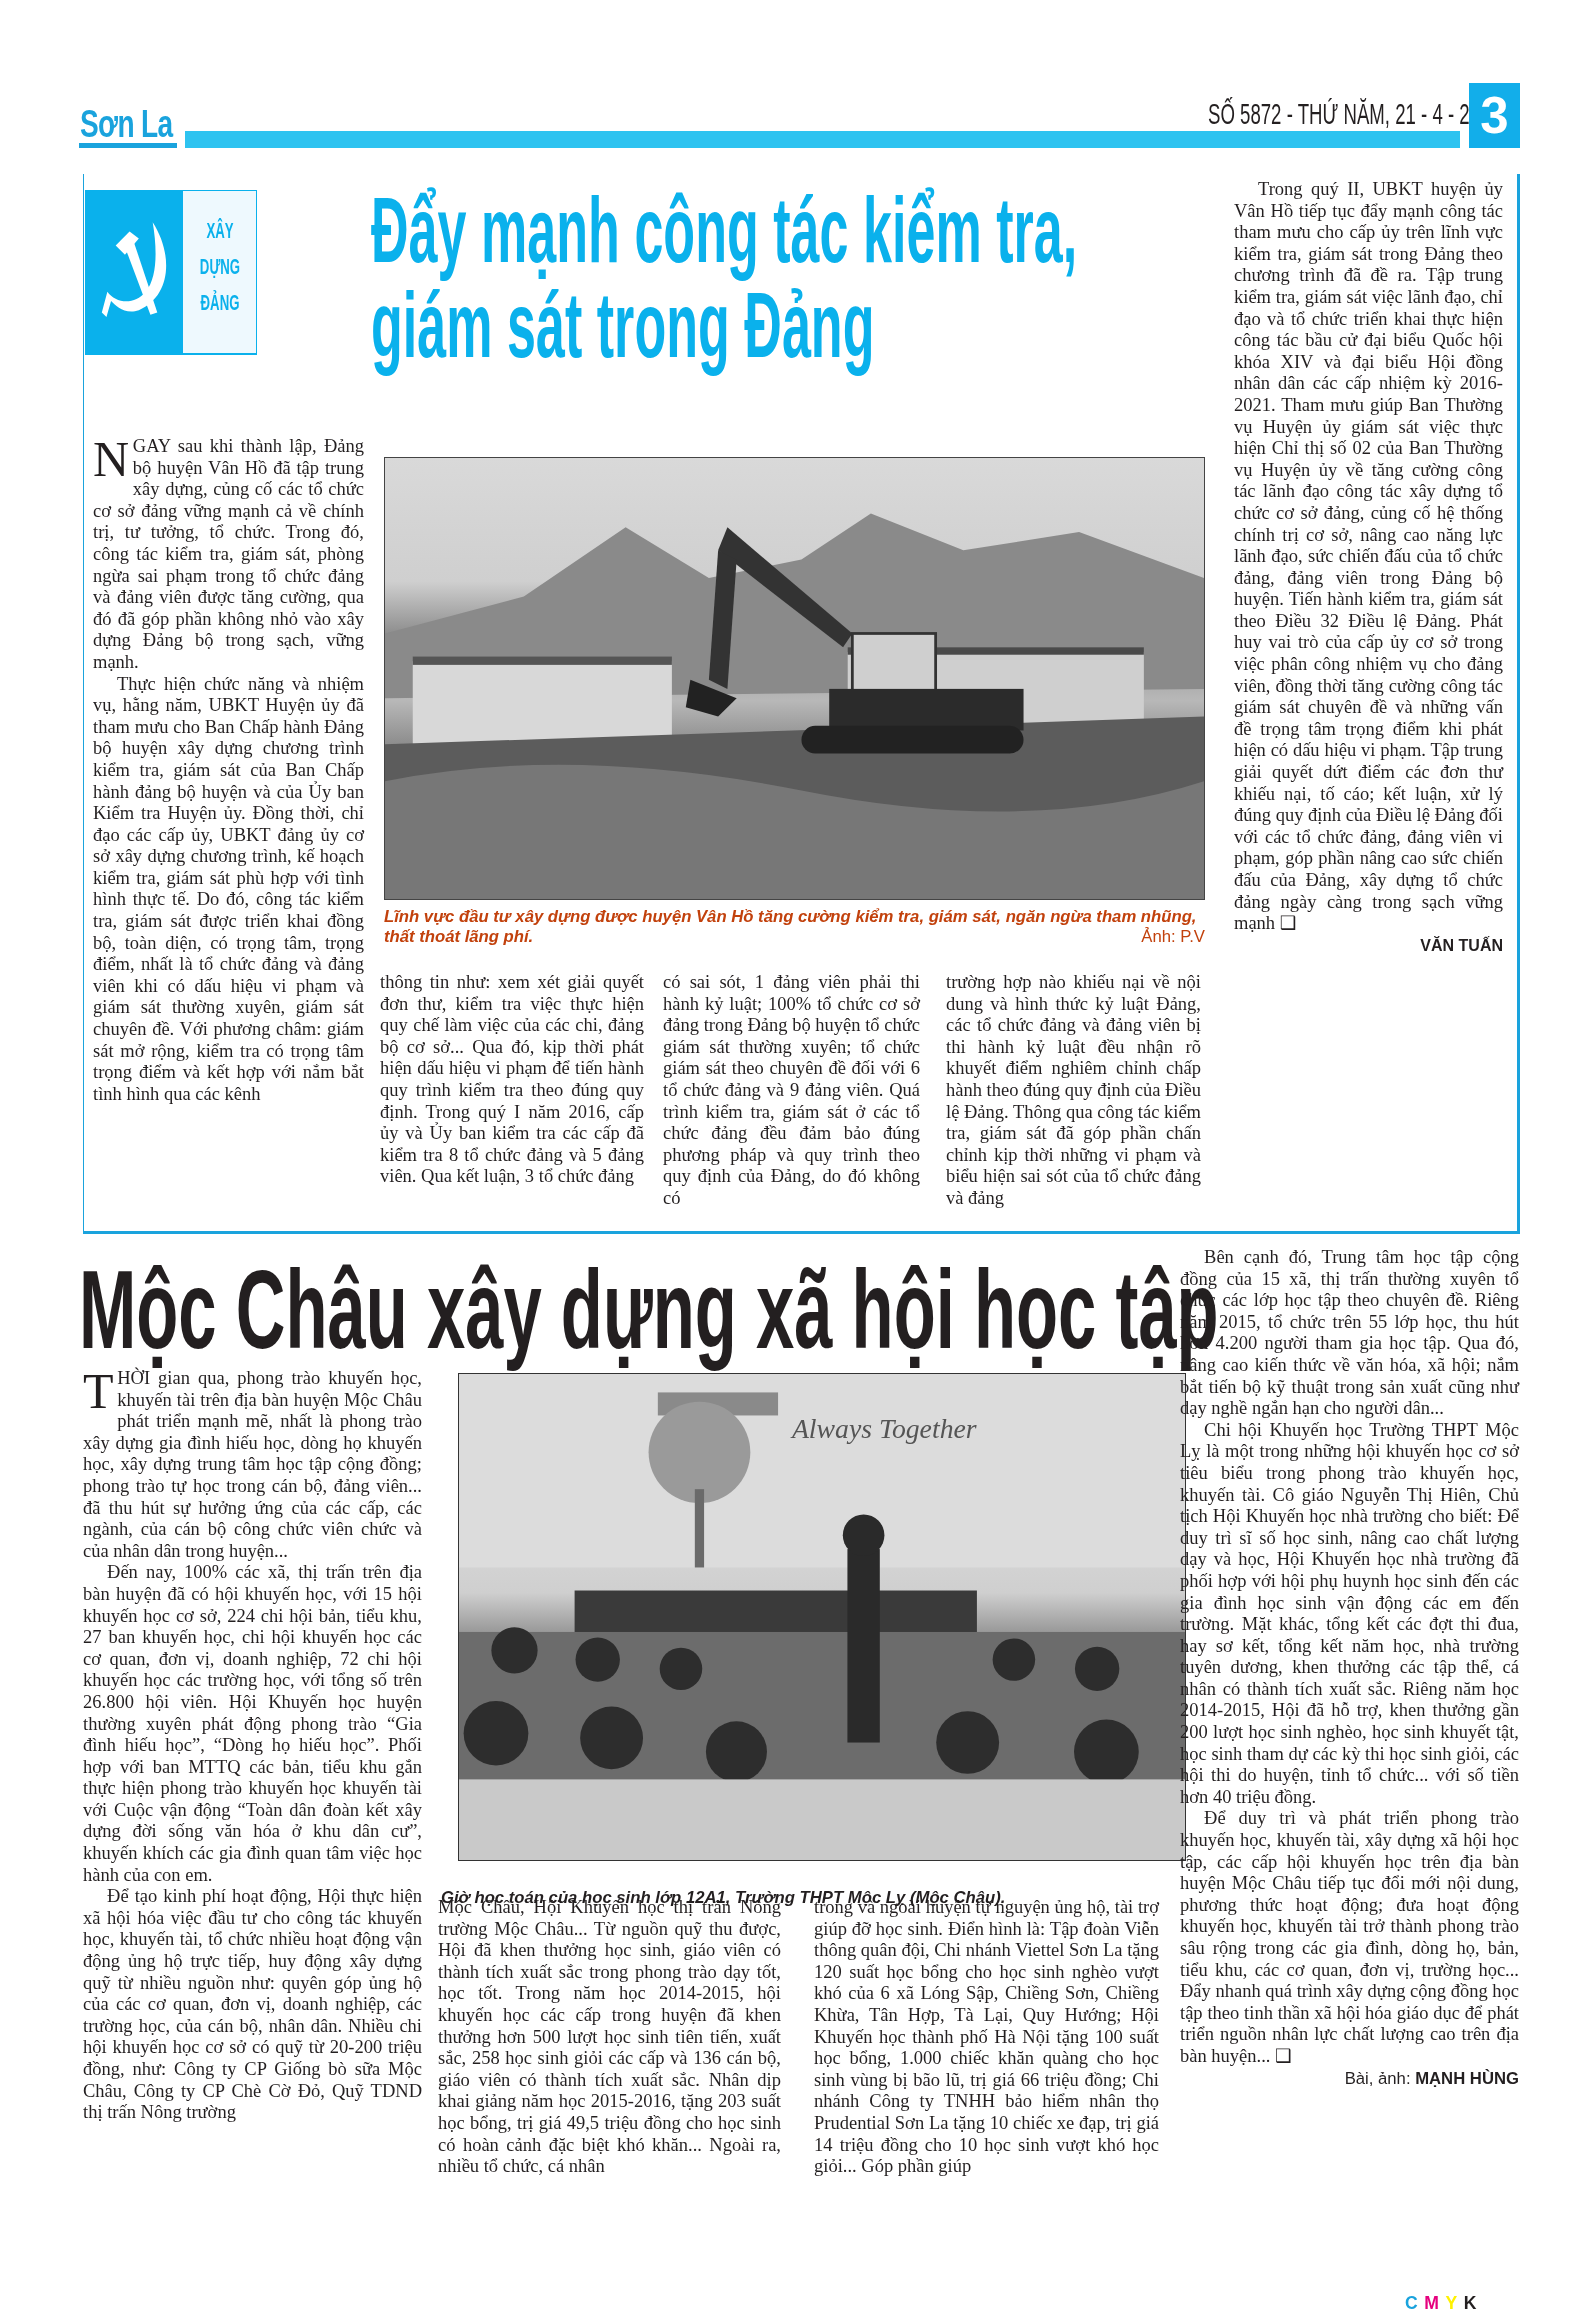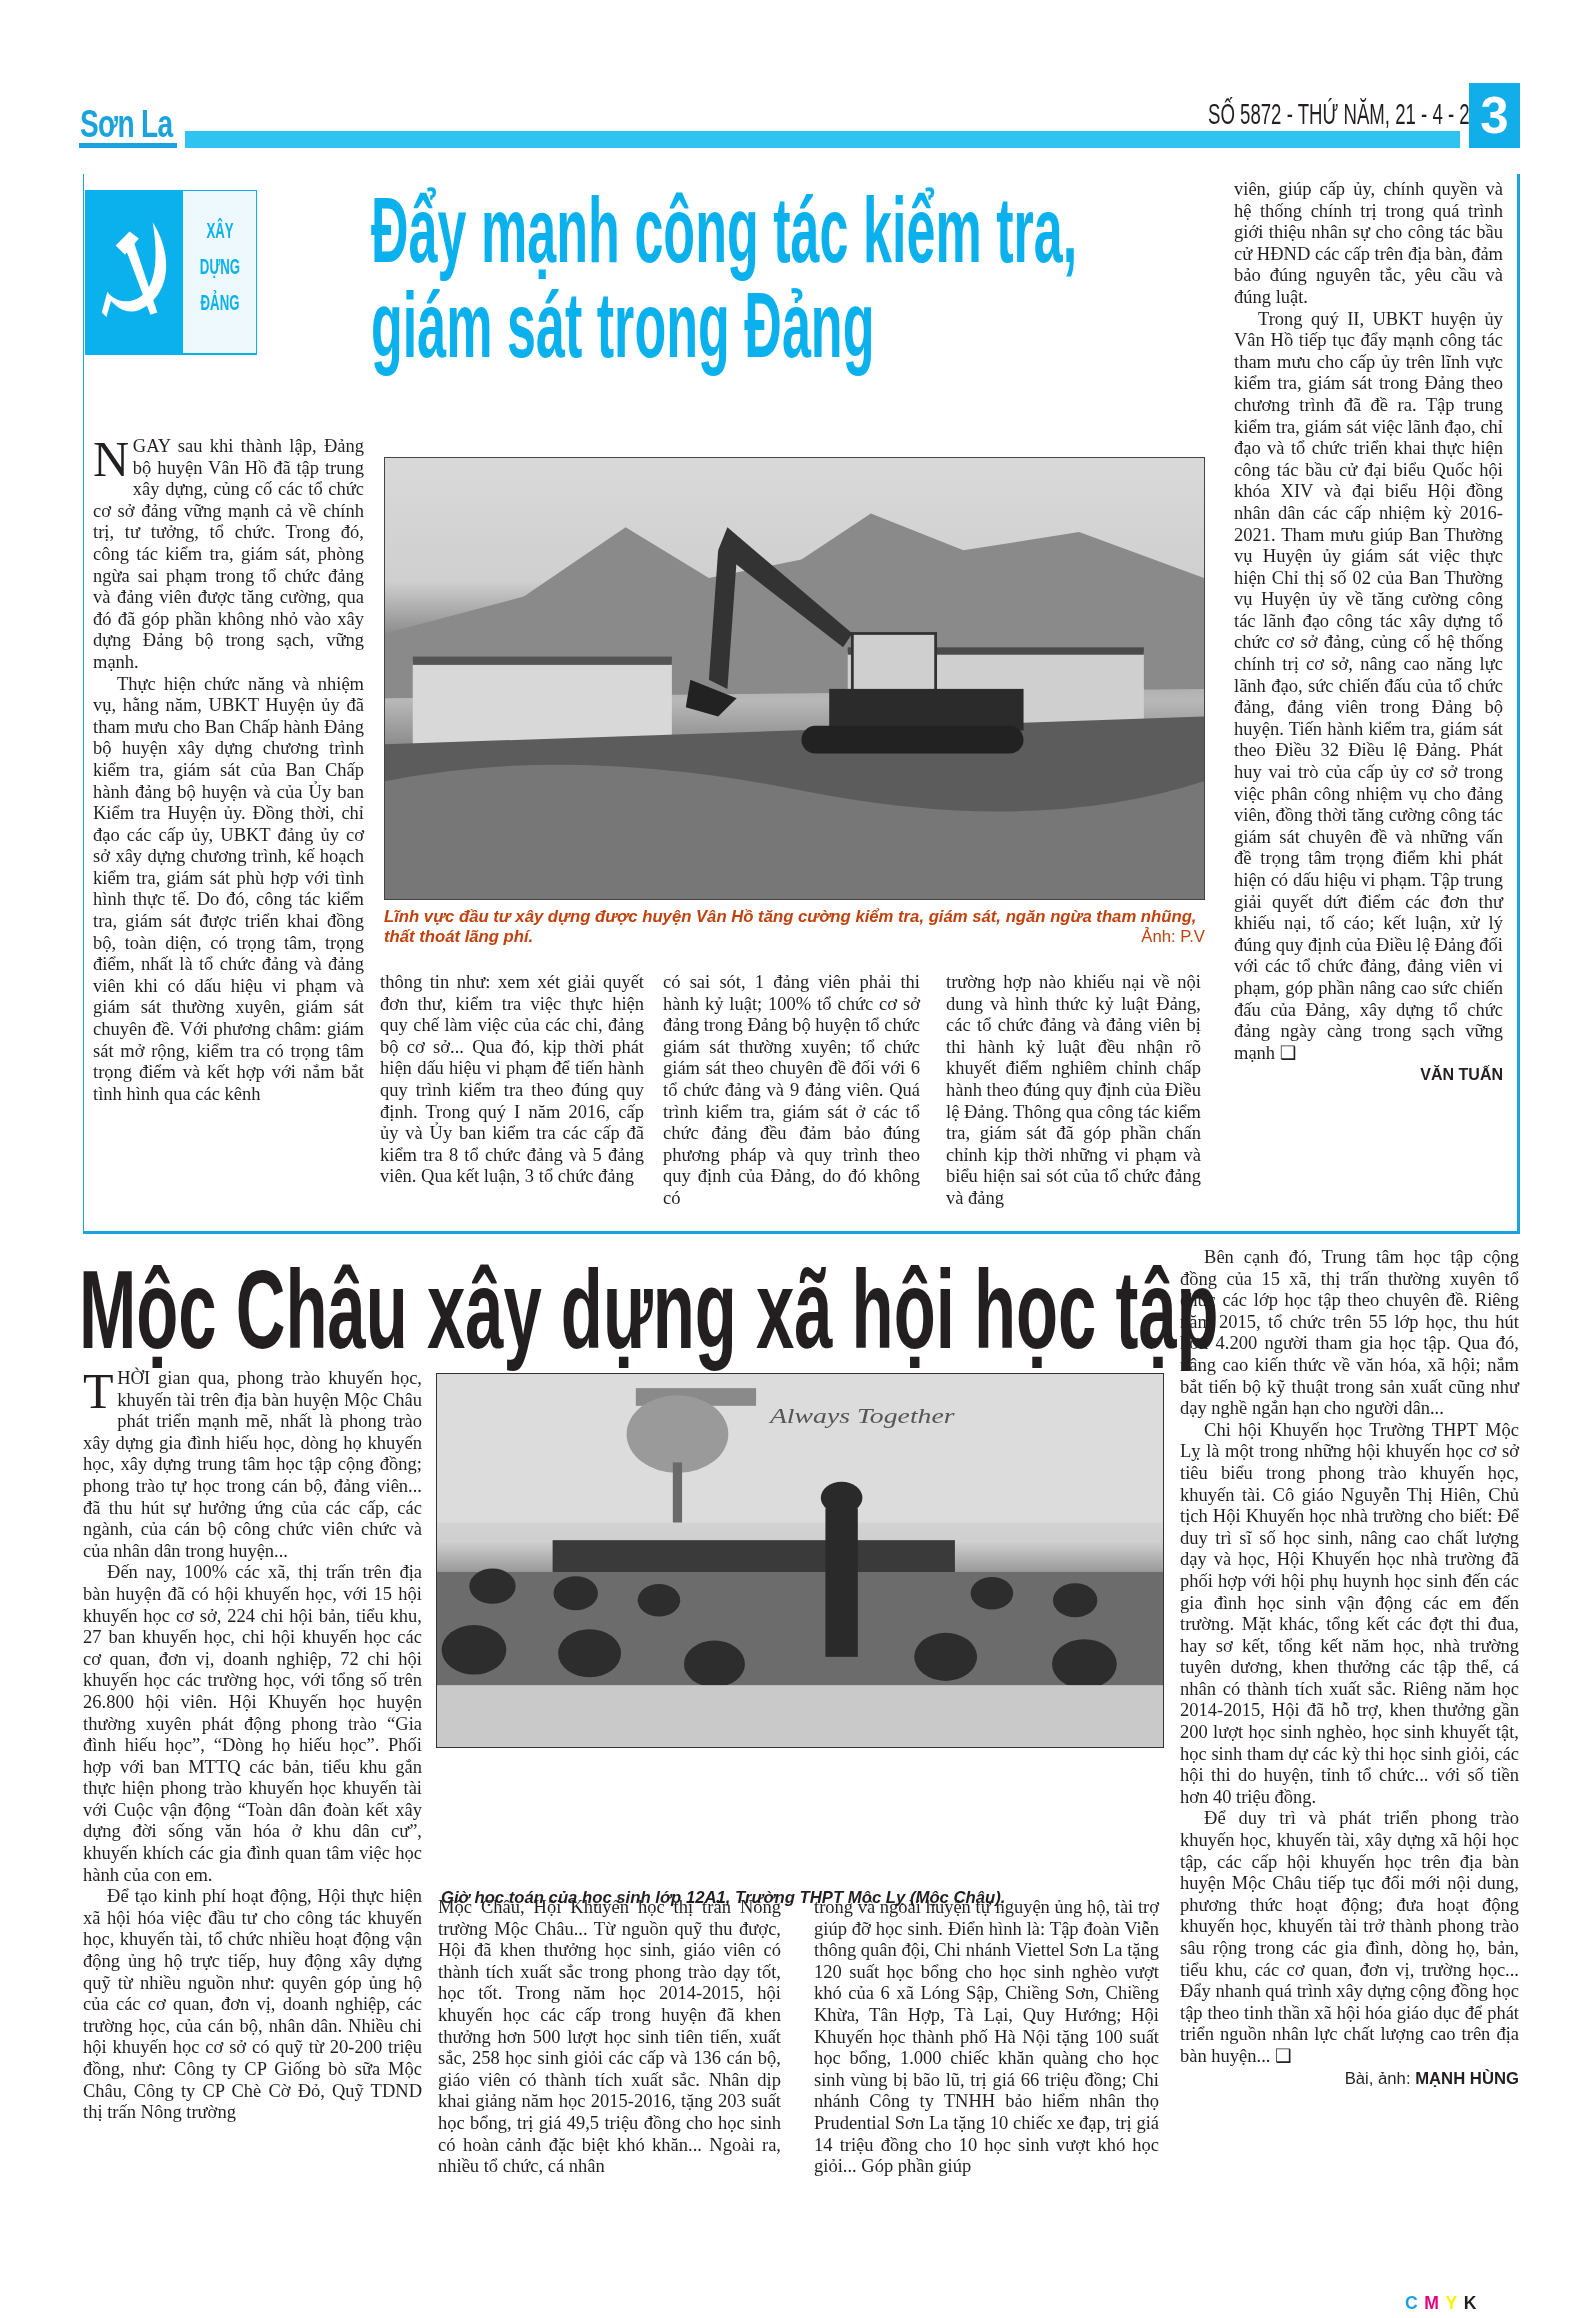--- a/index.html
+++ b/index.html
@@ -35,21 +35,21 @@
 
   .a1c2 { left: 380px; top: 972px; width: 264px; }
   .a1c3 { left: 663px; top: 972px; width: 257px; }
   .a1c4 { left: 946px; top: 972px; width: 255px; }
   .a1c5 { left: 1234px; top: 179px; width: 269px; }
   .byline { font-family: "Liberation Sans", sans-serif; font-weight: bold; font-size: 16px; float: right; }
 
   
   .headline2 { left: 79px; top: 1252px; width: 1094px; font-family: "Liberation Sans", sans-serif; font-weight: bold; font-size: 111px; line-height: 116px; color: #231f20; transform: scaleX(0.62); transform-origin: left top; white-space: nowrap; }
   .a2c1 { left: 83px; top: 1368px; width: 339px; }
-  .photo2 { left: 436px; top: 1373px; width: 728px; height: 375px; background: linear-gradient(180deg,#a7a7a7 0%,#e0e0e0 20%,#cfcfcf 45%,#6b6b6b 60%,#8a8a8a 80%,#4c4c4c 100%); border: 1.4px solid #333; box-sizing: border-box; overflow: hidden; }
+  .photo2 { left: 458px; top: 1373px; width: 728px; height: 488px; background: linear-gradient(180deg,#a7a7a7 0%,#e0e0e0 20%,#cfcfcf 45%,#6b6b6b 60%,#8a8a8a 80%,#4c4c4c 100%); border: 1.4px solid #333; box-sizing: border-box; overflow: hidden; }
   .caption2 { left: 441px; top: 1866px; width: 723px; font-family: "Liberation Sans", sans-serif; font-style: italic; font-weight: bold; font-size: 16.7px; color: #231f20; margin-top: 22px; }
   .a2c2 { left: 438px; top: 1897px; width: 343px; }
   .a2c3 { left: 814px; top: 1897px; width: 345px; }
   .a2c4 { left: 1180px; top: 1247px; width: 339px; }
   .credit2 { text-align: right; font-family: "Liberation Sans", sans-serif; font-size: 16.7px; }
   .credit2 b { font-weight: bold; }
 
   .cmyk { left: 1405px; top: 2293px; font-family: "Liberation Sans", sans-serif; font-weight: bold; font-size: 17.6px; letter-spacing: 6.5px; }
   .cmyk .c { color: #1aa3dd; } .cmyk .m { color: #e6007e; } .cmyk .y { color: #fff200; } .cmyk .k { color: #231f20; }
 </style>
@@ -110,21 +110,20 @@
 <div class="abs col narrow a1c2">
   <p class="first">thông tin như: xem xét giải quyết đơn thư, kiểm tra việc thực hiện quy chế làm việc của các chi, đảng bộ cơ sở... Qua đó, kịp thời phát hiện dấu hiệu vi phạm để tiến hành quy trình kiểm tra theo đúng quy định. Trong quý I năm 2016, cấp ủy và Ủy ban kiểm tra các cấp đã kiểm tra 8 tổ chức đảng và 5 đảng viên. Qua kết luận, 3 tổ chức đảng</p>
 </div>
 <div class="abs col narrow a1c3">
   <p class="first">có sai sót, 1 đảng viên phải thi hành kỷ luật; 100% tổ chức cơ sở đảng trong Đảng bộ huyện tổ chức giám sát thường xuyên; tổ chức giám sát theo chuyên đề đối với 6 tổ chức đảng và 9 đảng viên. Quá trình kiểm tra, giám sát ở các tổ chức đảng đều đảm bảo đúng phương pháp và quy trình theo quy định của Đảng, do đó không có</p>
 </div>
 <div class="abs col narrow a1c4">
   <p class="first">trường hợp nào khiếu nại về nội dung và hình thức kỷ luật Đảng, các tổ chức đảng và đảng viên bị thi hành kỷ luật đều nhận rõ khuyết điểm nghiêm chỉnh chấp hành theo đúng quy định của Điều lệ Đảng. Thông qua công tác kiểm tra, giám sát đã góp phần chấn chỉnh kịp thời những vi phạm và biểu hiện sai sót của tổ chức đảng và đảng</p>
 </div>
 <div class="abs col a1c5">
-  <p class="first">viên, giúp cấp ủy, chính quyền và hệ thống chính trị trong quá trình giới thiệu nhân sự cho công tác bầu cử HĐND các cấp trên địa bàn, đảm bảo đúng nguyên tắc, yêu cầu và đúng luật.</p>
   <p>Trong quý II, UBKT huyện ủy Vân Hồ tiếp tục đẩy mạnh công tác tham mưu cho cấp ủy trên lĩnh vực kiểm tra, giám sát trong Đảng theo chương trình đã đề ra. Tập trung kiểm tra, giám sát việc lãnh đạo, chỉ đạo và tổ chức triển khai thực hiện công tác bầu cử đại biểu Quốc hội khóa XIV và đại biểu Hội đồng nhân dân các cấp nhiệm kỳ 2016-2021. Tham mưu giúp Ban Thường vụ Huyện ủy giám sát việc thực hiện Chỉ thị số 02 của Ban Thường vụ Huyện ủy về tăng cường công tác lãnh đạo công tác xây dựng tổ chức cơ sở đảng, củng cố hệ thống chính trị cơ sở, nâng cao năng lực lãnh đạo, sức chiến đấu của tổ chức đảng, đảng viên trong Đảng bộ huyện. Tiến hành kiểm tra, giám sát theo Điều 32 Điều lệ Đảng. Phát huy vai trò của cấp ủy cơ sở trong việc phân công nhiệm vụ cho đảng viên, đồng thời tăng cường công tác giám sát chuyên đề và những vấn đề trọng tâm trọng điểm khi phát hiện có dấu hiệu vi phạm. Tập trung giải quyết dứt điểm các đơn thư khiếu nại, tố cáo; kết luận, xử lý đúng quy định của Điều lệ Đảng đối với các tổ chức đảng, đảng viên vi phạm, góp phần nâng cao sức chiến đấu của Đảng, xây dựng tổ chức đảng ngày càng trong sạch vững mạnh ❑</p>
   <div class="byline">VĂN TUẤN</div>
 </div>
 
 <div class="abs headline2">Mộc Châu xây dựng xã hội học tập</div>
 
 <div class="abs col a2c1">
   <p class="first"><span class="dropcap">T</span><span>HỜI gian qua, phong trào khuyến học, khuyến tài trên địa bàn huyện Mộc Châu phát triển mạnh mẽ, nhất là phong trào xây dựng gia đình hiếu học, dòng họ khuyến học, xây dựng trung tâm học tập cộng đồng; phong trào tự học trong cán bộ, đảng viên... đã thu hút sự hưởng ứng của các cấp, các ngành, của cán bộ công chức viên chức và của nhân dân trong huyện...</span></p>
   <p>Đến nay, 100% các xã, thị trấn trên địa bàn huyện đã có hội khuyến học, với 15 hội khuyến học cơ sở, 224 chi hội bản, tiểu khu, 27 ban khuyến học, chi hội khuyến học các cơ quan, đơn vị, doanh nghiệp, 72 chi hội khuyến học các trường học, với tổng số trên 26.800 hội viên. Hội Khuyến học huyện thường xuyên phát động phong trào “Gia đình hiếu học”, “Dòng họ hiếu học”. Phối hợp với ban MTTQ các bản, tiểu khu gắn thực hiện phong trào khuyến học khuyến tài với Cuộc vận động “Toàn dân đoàn kết xây dựng đời sống văn hóa ở khu dân cư”, khuyến khích các gia đình quan tâm việc học hành của con em.</p>
   <p>Để tạo kinh phí hoạt động, Hội thực hiện xã hội hóa việc đầu tư cho công tác khuyến học, khuyến tài, tổ chức nhiều hoạt động vận động ủng hộ trực tiếp, huy động xây dựng quỹ từ nhiều nguồn như: quyên góp ủng hộ của các cơ quan, đơn vị, doanh nghiệp, các trường học, của cán bộ, nhân dân. Nhiều chi hội khuyến học cơ sở có quỹ từ 20-200 triệu đồng, như: Công ty CP Giống bò sữa Mộc Châu, Công ty CP Chè Cờ Đỏ, Quỹ TDND thị trấn Nông trường</p>

